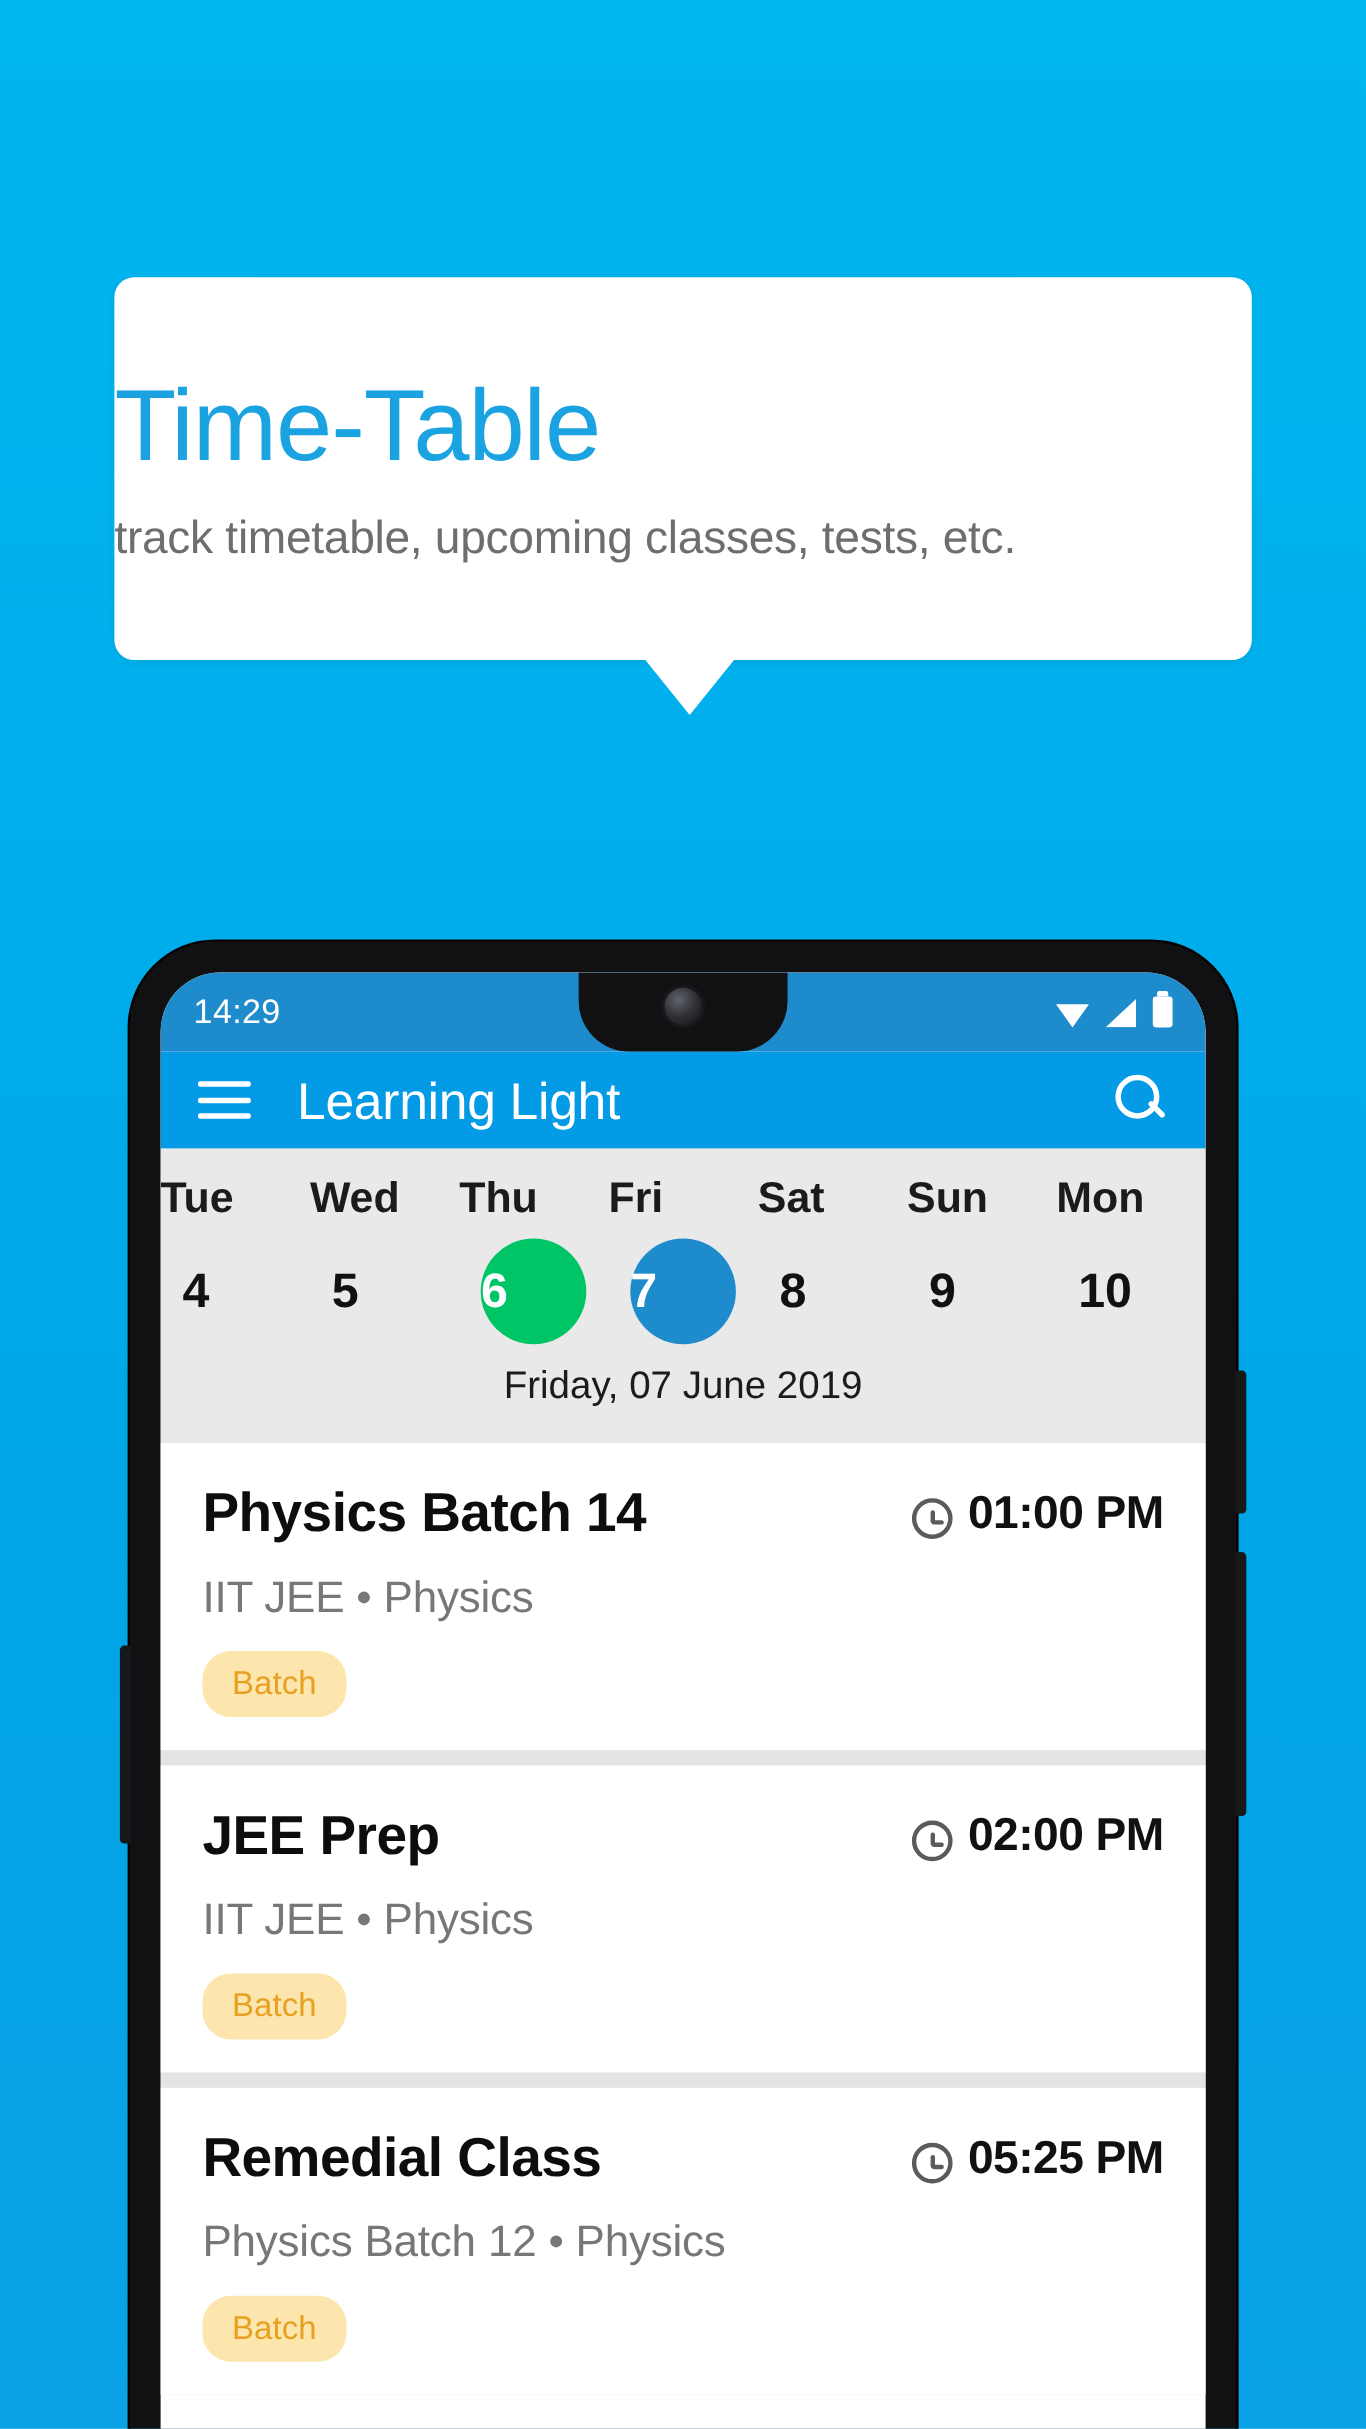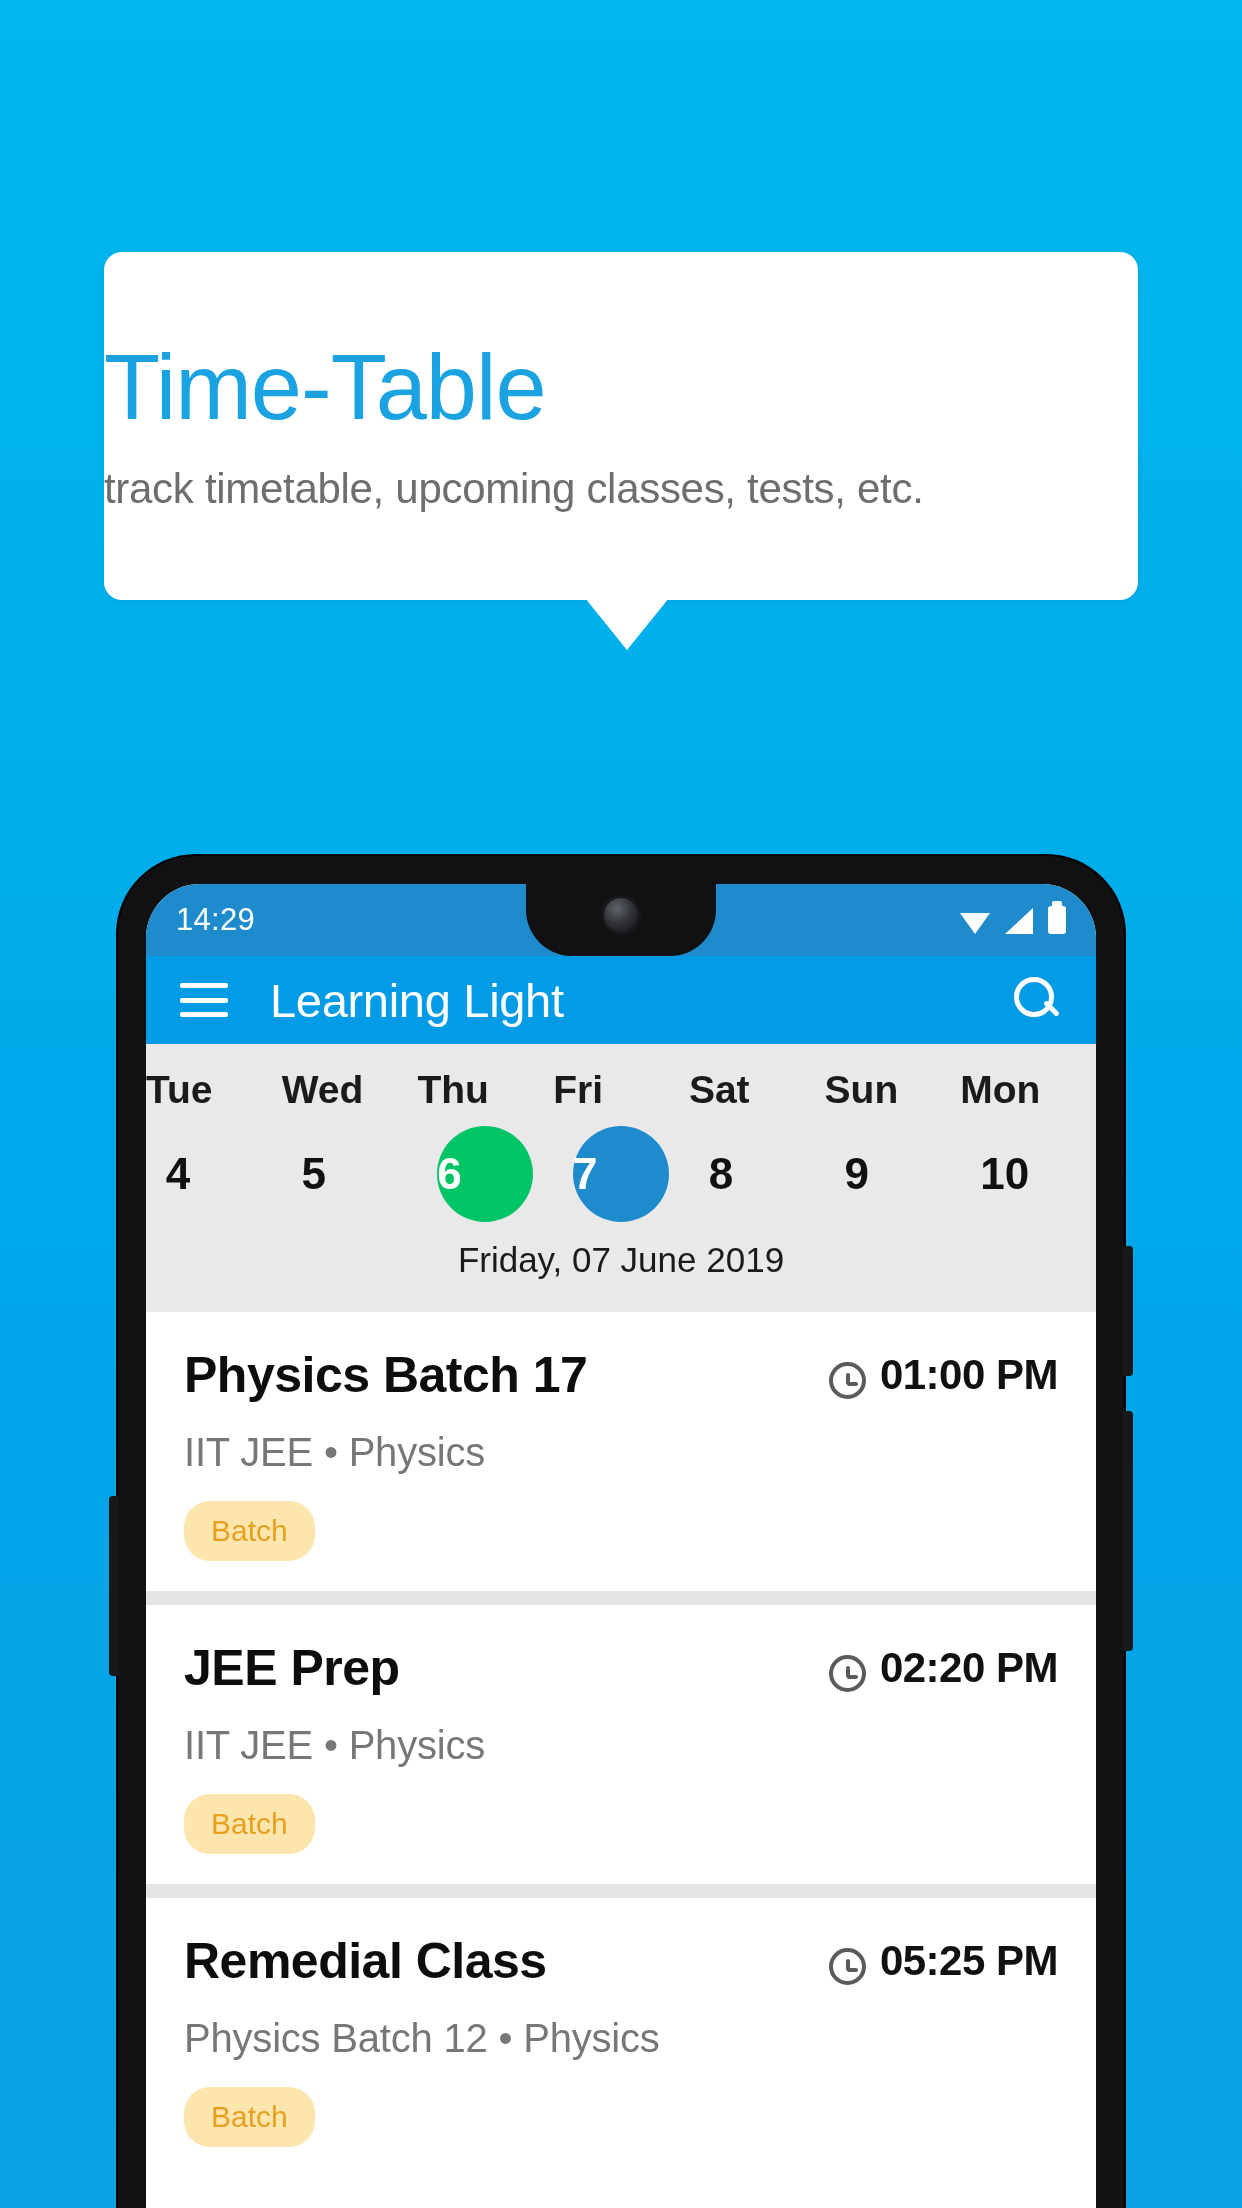--- a/index.html
+++ b/index.html
@@ -228,36 +228,36 @@
           <span class="date-num">10</span>
         </div>
       </div>
       <div class="fulldate">Friday, 07 June 2019</div>
     </div>
 
     <div class="list">
 
       <div class="card">
         <div class="card-top">
-          <div class="card-title">Physics Batch 17</div>
+          <div class="card-title">Physics Batch 14</div>
           <div class="card-time-wrap">
             <div class="clock-ic"></div>
             <div class="card-time">01:00 PM</div>
           </div>
         </div>
         <div class="card-sub">IIT JEE • Physics</div>
         <div class="chip">Batch</div>
       </div>
 
       <div class="card">
         <div class="card-top">
           <div class="card-title">JEE Prep</div>
           <div class="card-time-wrap">
             <div class="clock-ic"></div>
-            <div class="card-time">02:20 PM</div>
+            <div class="card-time">02:00 PM</div>
           </div>
         </div>
         <div class="card-sub">IIT JEE • Physics</div>
         <div class="chip">Batch</div>
       </div>
 
       <div class="card">
         <div class="card-top">
           <div class="card-title">Remedial Class</div>
           <div class="card-time-wrap">

